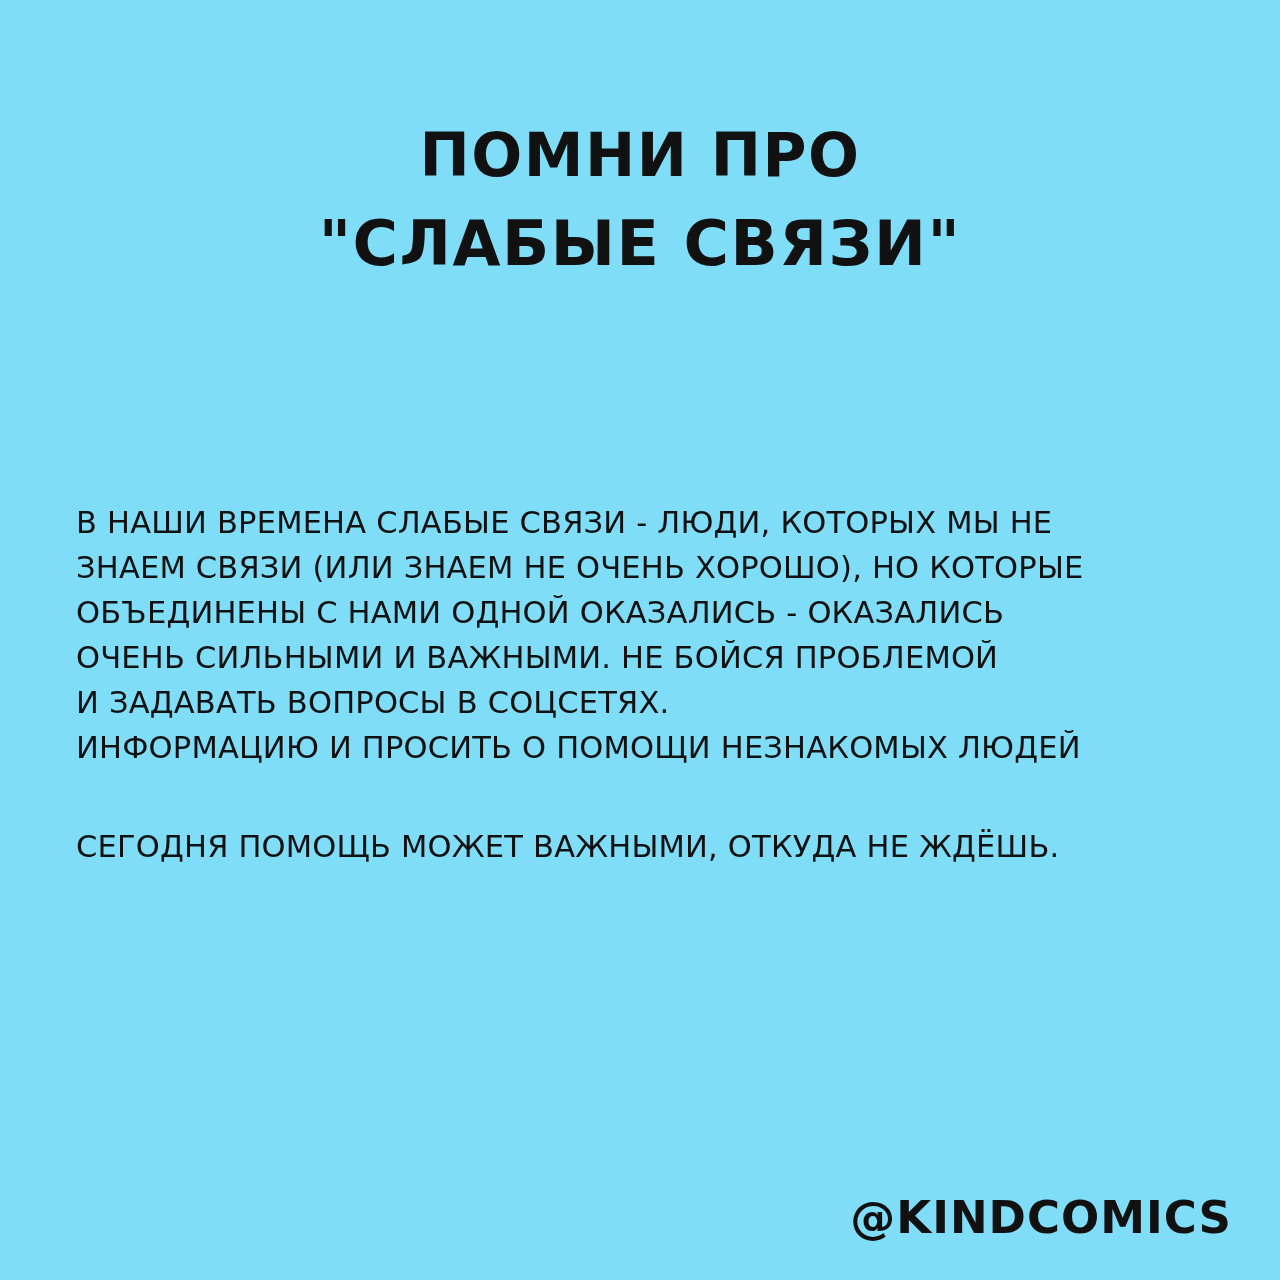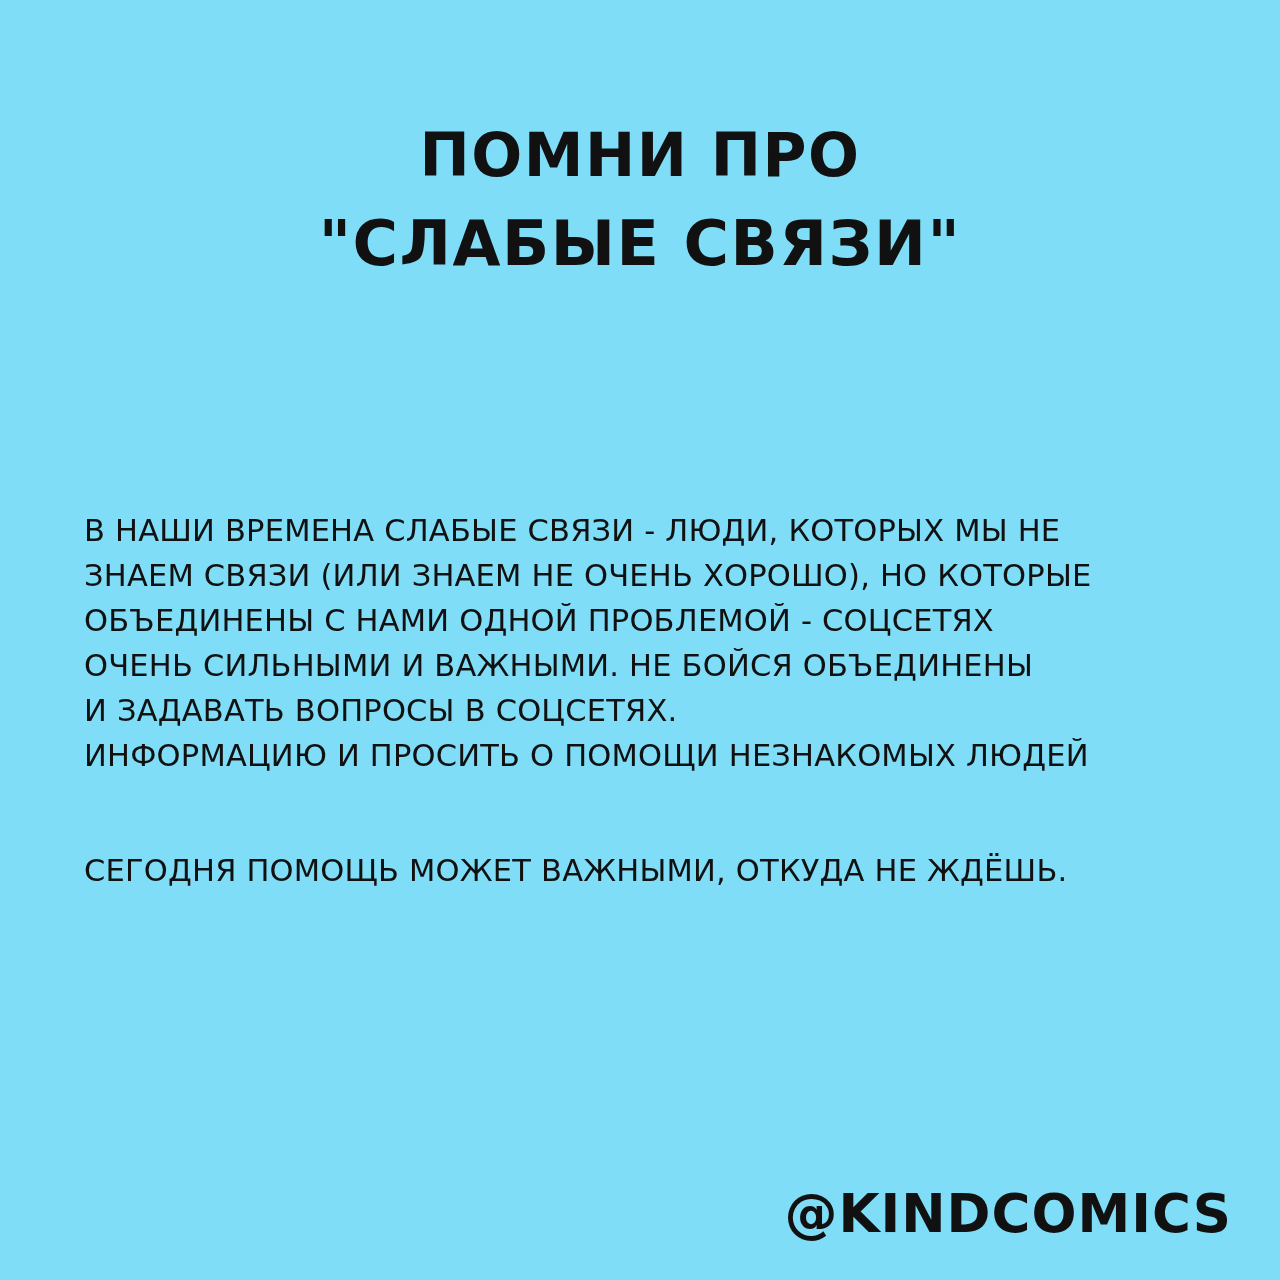--- a/index.html
+++ b/index.html
@@ -45,57 +45,57 @@
     top: 500px;
     left: 76px;
     width: 1110px;
     color: #111111;
     font-family: "DejaVu Sans", sans-serif;
     font-size: 30.5px;
     line-height: 45px;
     letter-spacing: 0.2px;
   }
   .para {
-    margin: 8px;
+    margin: 0;
   }
   .para-line {
     display: block;
     white-space: pre;
   }
   .para-gap {
     height: 54px;
   }
   .handle {
     position: absolute;
     right: 48px;
     bottom: 36px;
     color: #111111;
     font-family: "DejaVu Sans", sans-serif;
     font-weight: bold;
-    font-size: 53px;
+    font-size: 45px;
     letter-spacing: 1px;
     white-space: pre;
   }
 </style>
 </head>
 <body>
 
 <div class="card">
 
   <div class="title-block">
     <span class="title-line">ПОМНИ ПРО</span>
     <span class="title-line title-line-2">"СЛАБЫЕ СВЯЗИ"</span>
   </div>
 
   <div class="body-block">
     <p class="para">
       <span class="para-line">В НАШИ ВРЕМЕНА СЛАБЫЕ СВЯЗИ - ЛЮДИ, КОТОРЫХ МЫ НЕ</span>
       <span class="para-line">ЗНАЕМ СВЯЗИ (ИЛИ ЗНАЕМ НЕ ОЧЕНЬ ХОРОШО), НО КОТОРЫЕ</span>
-      <span class="para-line">ОБЪЕДИНЕНЫ С НАМИ ОДНОЙ ПРОБЛЕМОЙ - СОЦСЕТЯХ</span>
-      <span class="para-line">ОЧЕНЬ СИЛЬНЫМИ И ВАЖНЫМИ. НЕ БОЙСЯ ОБЪЕДИНЕНЫ</span>
+      <span class="para-line">ОБЪЕДИНЕНЫ С НАМИ ОДНОЙ ОКАЗАЛИСЬ - ОКАЗАЛИСЬ</span>
+      <span class="para-line">ОЧЕНЬ СИЛЬНЫМИ И ВАЖНЫМИ. НЕ БОЙСЯ ПРОБЛЕМОЙ</span>
       <span class="para-line">И ЗАДАВАТЬ ВОПРОСЫ В СОЦСЕТЯХ.</span>
       <span class="para-line">ИНФОРМАЦИЮ И ПРОСИТЬ О ПОМОЩИ НЕЗНАКОМЫХ ЛЮДЕЙ</span>
     </p>
     <div class="para-gap"></div>
     <p class="para">
       <span class="para-line">СЕГОДНЯ ПОМОЩЬ МОЖЕТ ВАЖНЫМИ, ОТКУДА НЕ ЖДЁШЬ.</span>
     </p>
   </div>
 
   <div class="handle">@KINDCOMICS</div>

